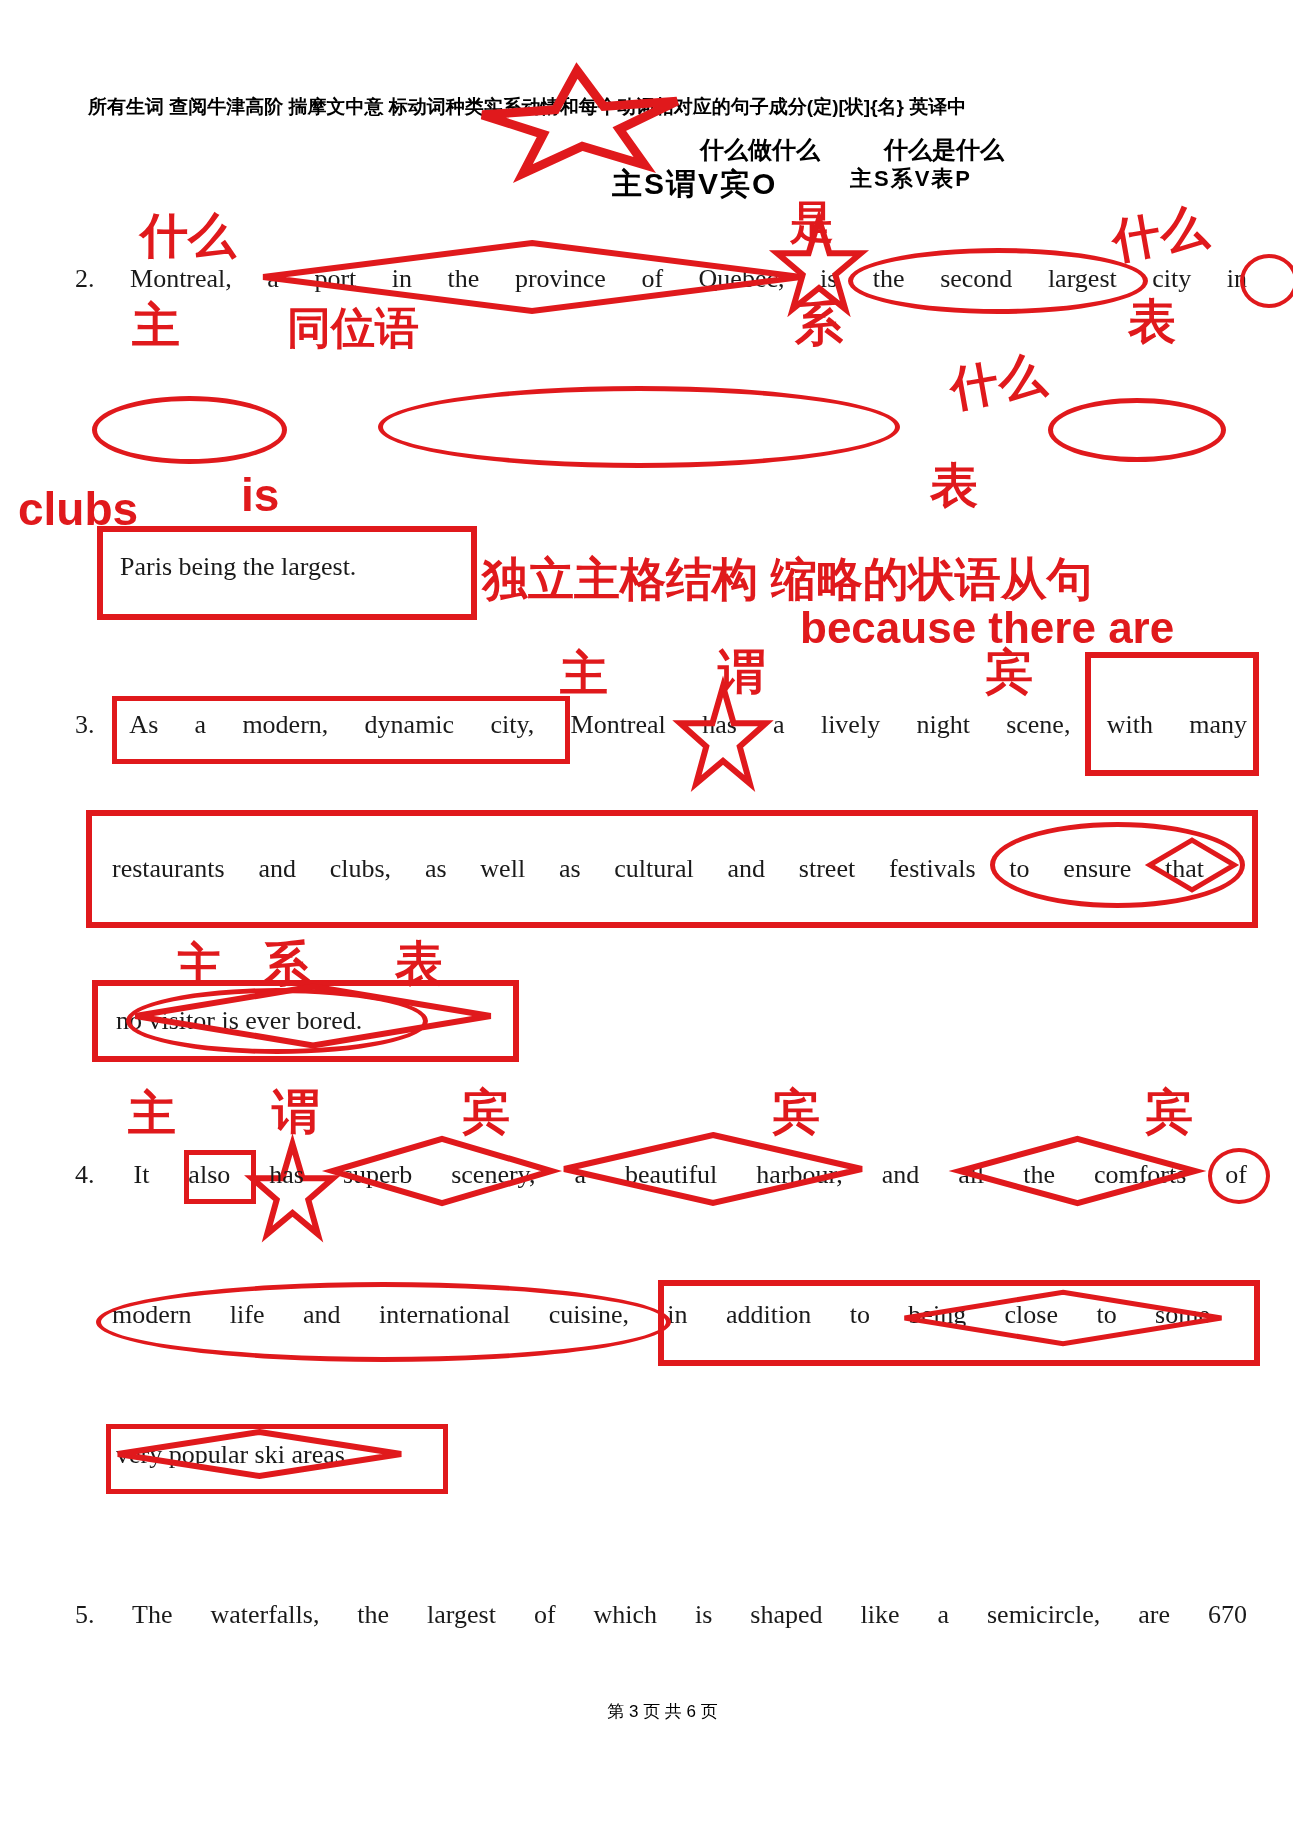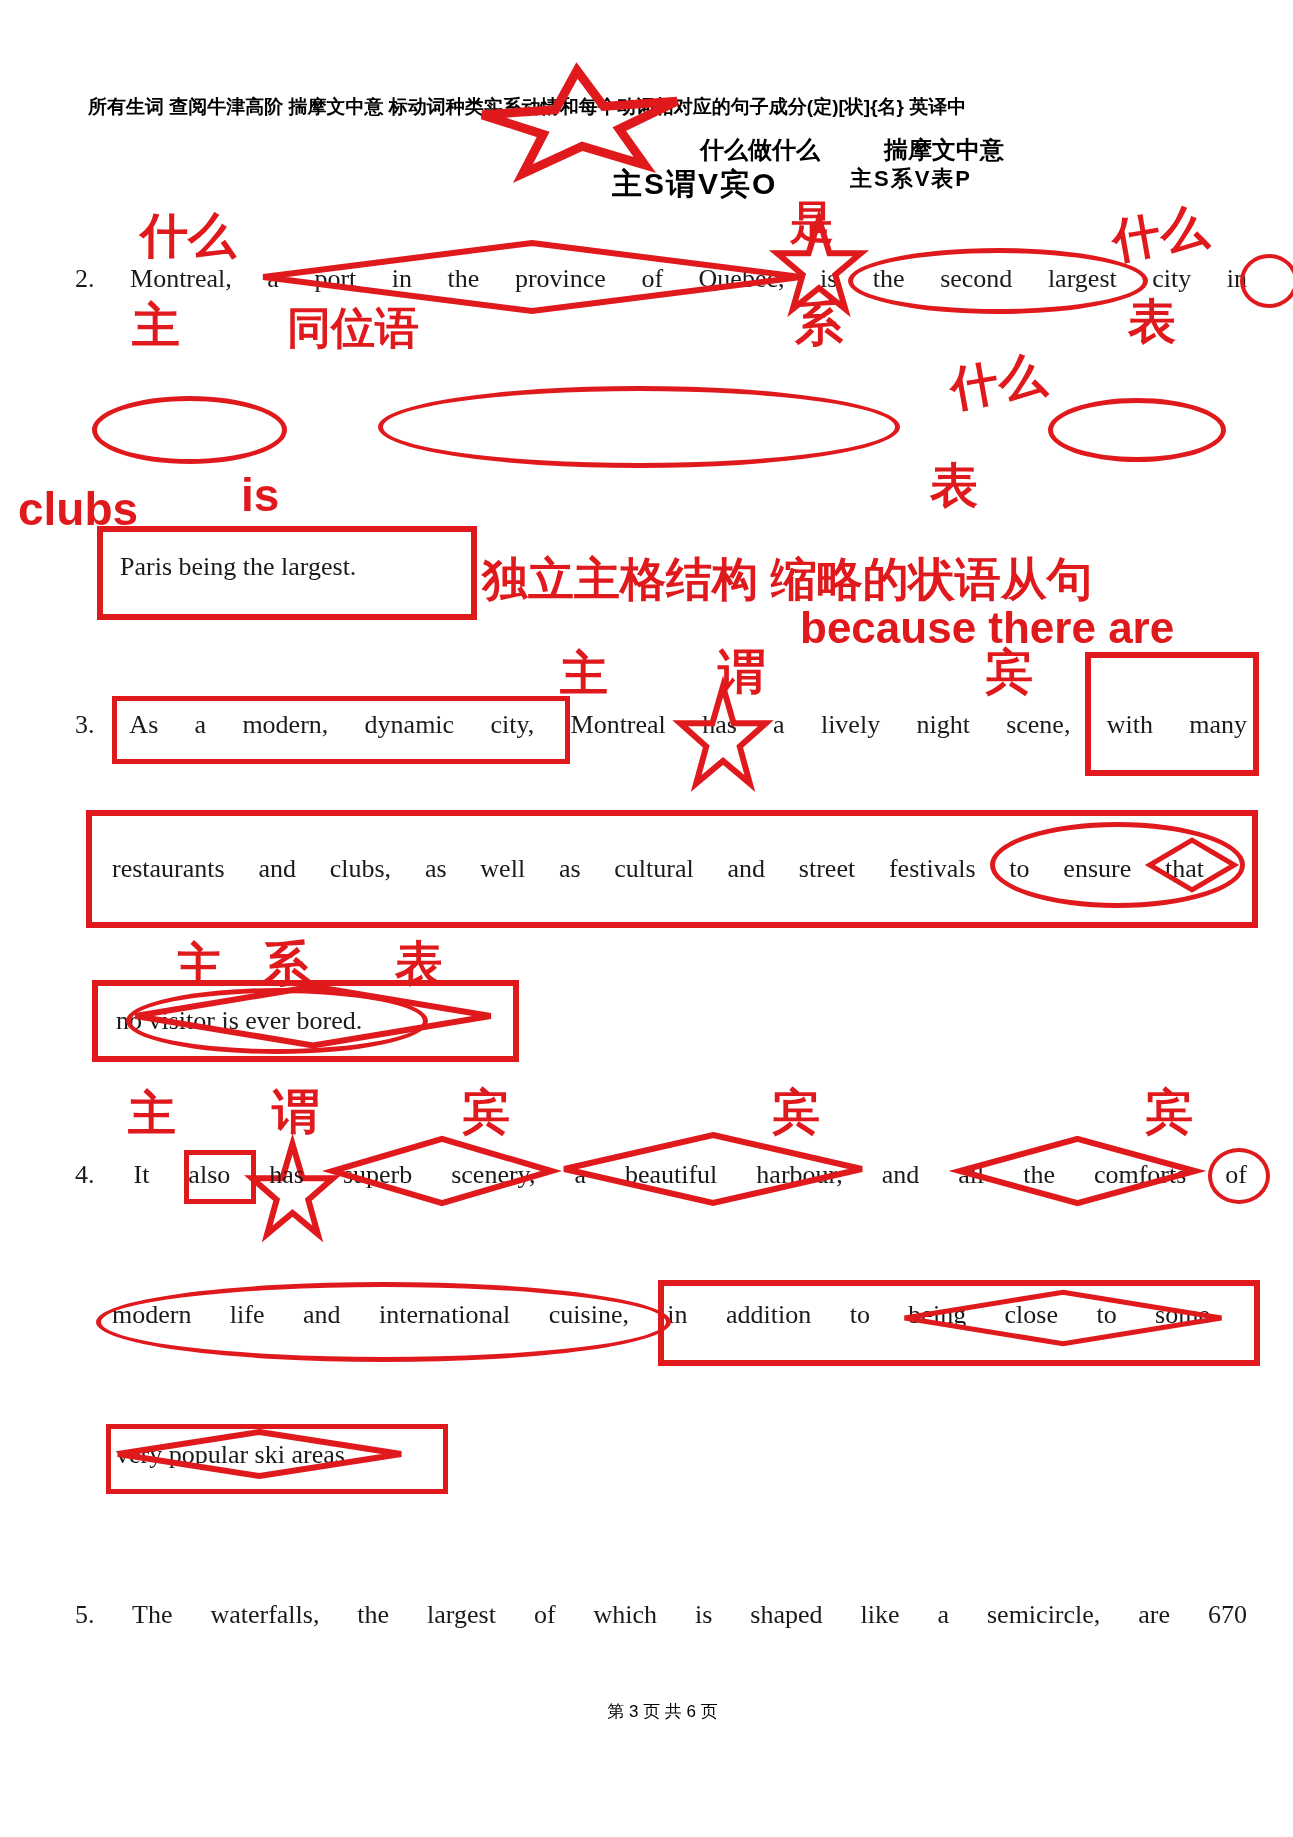--- a/index.html
+++ b/index.html
@@ -32,21 +32,21 @@
 
   <div class="abs hdr" style="left:88px;top:94px;font-size:19px;">所有生词 查阅牛津高阶 揣摩文中意 标动词种类实系动情和每个动词相对应的句子成分(定)[状]{名} 英译中</div>
 
   <div class="abs" style="left:478px;top:66px;width:205px;height:110px;transform:rotate(-4deg);">
     <svg class="shape" viewBox="0 0 100 100" preserveAspectRatio="none">
       <polygon points="50,4 61.8,38.2 97.6,38.2 68.6,59.8 79.8,94 50,73 20.2,94 31.4,59.8 2.4,38.2 38.2,38.2" style="fill:none;stroke:var(--red);stroke-width:9;vector-effect:non-scaling-stroke;stroke-linejoin:miter;"></polygon>
     </svg>
   </div>
 
   <div class="abs hdr" style="left:700px;top:134px;font-size:24px;">什么做什么</div>
-  <div class="abs hdr" style="left:884px;top:134px;font-size:24px;">揣摩文中意</div>
+  <div class="abs hdr" style="left:884px;top:134px;font-size:24px;">什么是什么</div>
   <div class="abs hdr" style="left:612px;top:164px;font-size:30px;letter-spacing:2px;">主S谓V宾O</div>
   <div class="abs hdr" style="left:850px;top:164px;font-size:22px;letter-spacing:2px;">主S系V表P</div>
 
   <div class="abs cn" style="left:140px;top:212px;">什么</div>
   <div class="abs cn" style="left:790px;top:200px;font-size:44px;">是</div>
   <div class="abs cn" style="left:1112px;top:210px;transform:rotate(-10deg);">什么</div>
 
   <div class="abs bodyline" style="left:75px;top:262px;width:1172px;">2. Montreal, a port in the province of Quebec, is the second largest city in</div>
 
   <div class="abs" style="left:252px;top:240px;width:560px;height:74px;">

